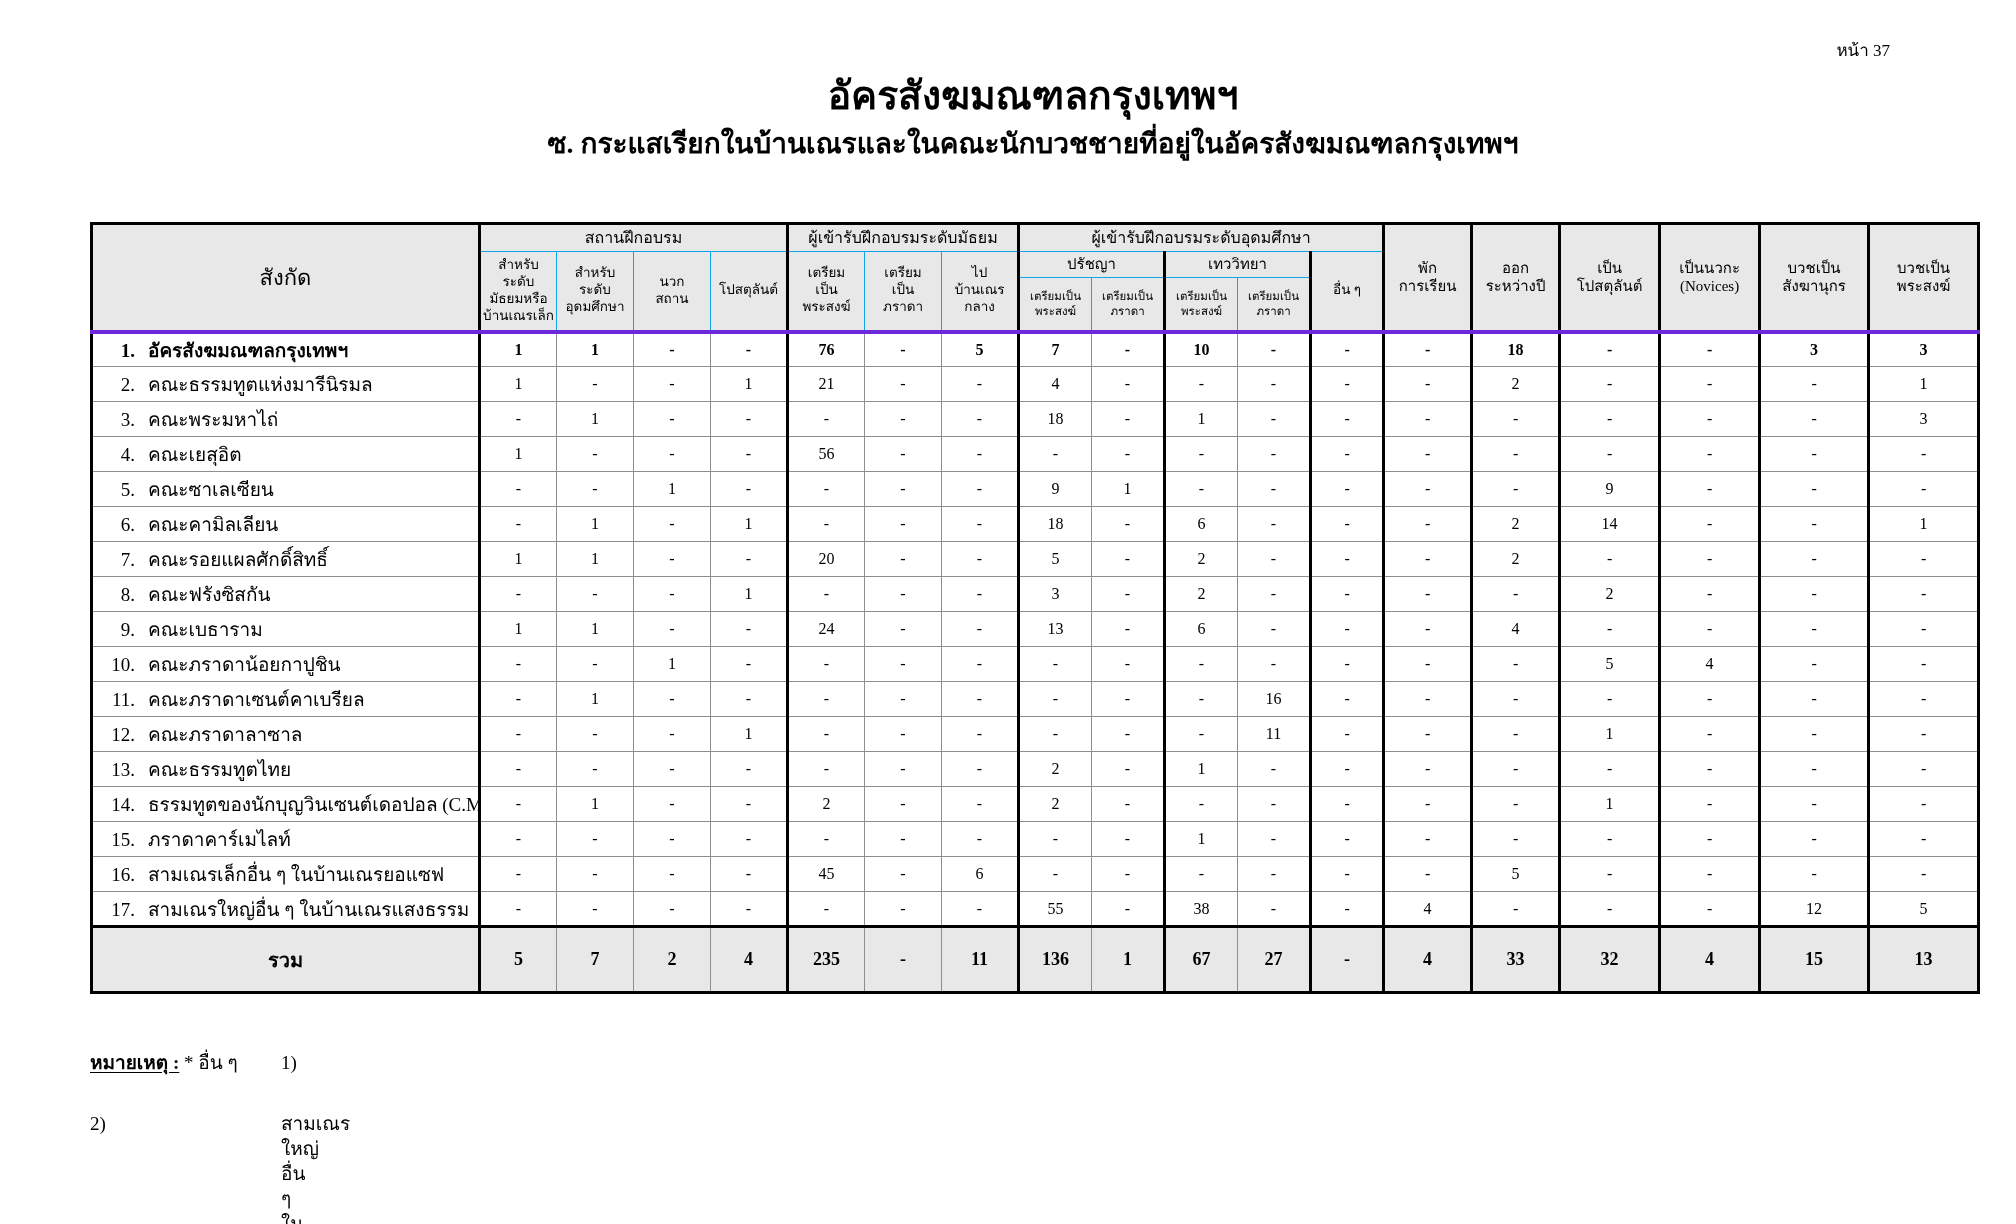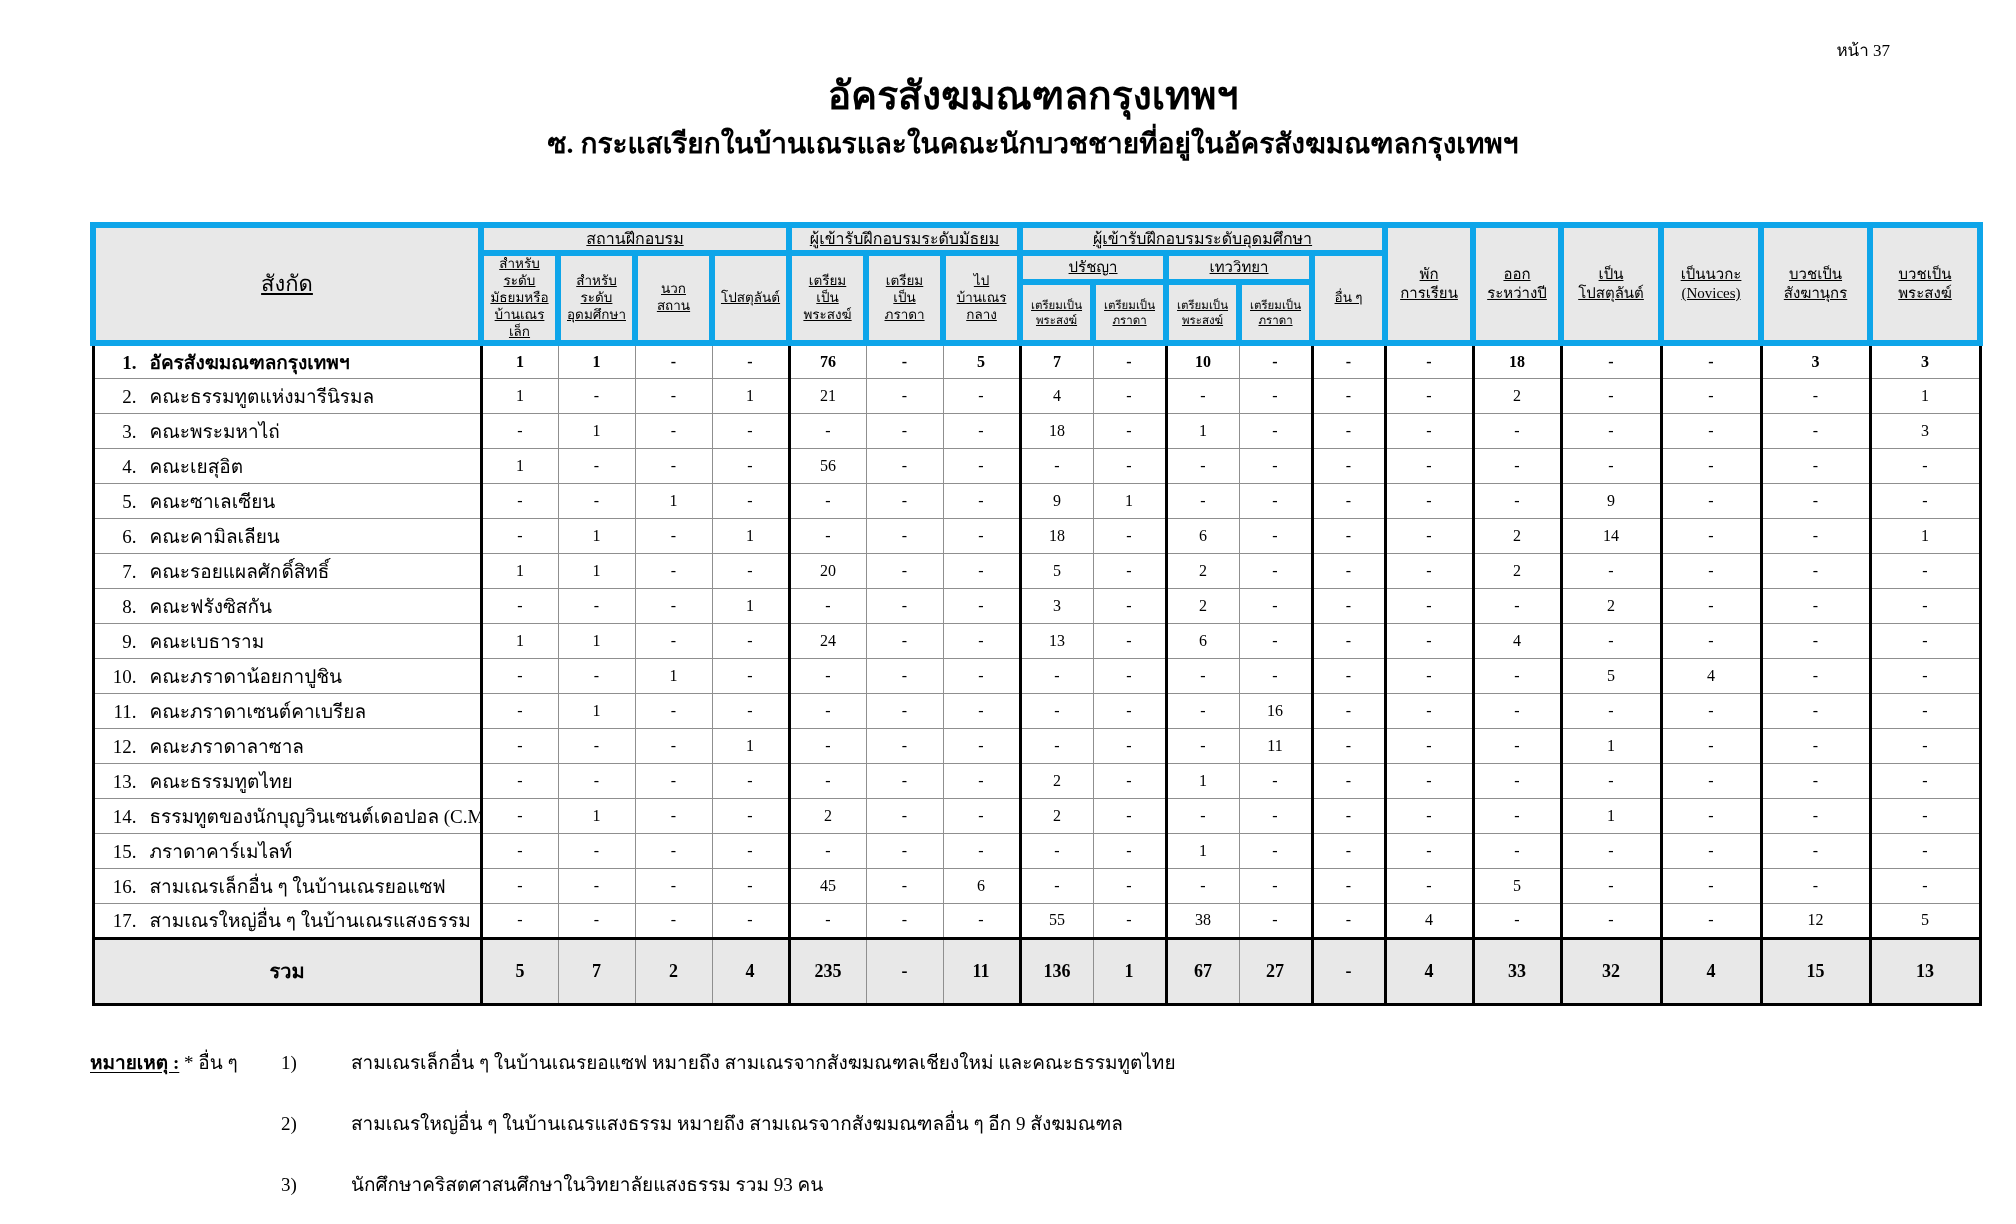--- a/index.html
+++ b/index.html
@@ -29,22 +29,22 @@
     border:3px solid #000;
   }
   .voc th, .voc td {
     border:1px solid #8f8f8f;
     padding:0 2px;
     vertical-align:middle;
     overflow:hidden;
   }
   .voc thead th {
     background:#e8e8e8; font-weight:normal;
-    border:6px solid #0ea5e9;
-    text-align:center; white-space:pre-line; line-height:1.25;text-decoration:underline;
+    border:1px solid #0ea5e9;
+    text-align:center; white-space:pre-line; line-height:1.25;
   }
   .voc .thickR { border-right:3px solid #000 !important; }
   thead tr.hr1 { height:28px; }
   thead tr.hr2 { height:26px; }
   thead tr.hr3 { height:54px; }
   .voc th.aff   { font-size:22px; }
   .voc th.grp   { font-size:16px; }
   .voc th.grp2  { font-size:15px; }
   .voc th.sub   { font-size:13.5px; }
   .voc th.subsub{ font-size:11.5px; }
@@ -538,21 +538,20 @@
           <td class="val thickR totval">15</td>
           <td class="val totval">13</td>
         </tr>
       </tbody>
   </table>
 
   <div class="footnotes">
     <div class="fn-grid">
       <span class="fn-label"><b><u>หมายเหตุ :</u></b> <span>* อื่น ๆ</span></span>
       <span class="fn-no">1)</span>
-      <span class="fn-text">สามเณรเล็กอื่น ๆ ในบ้านเณรยอแซฟ หมายถึง สามเณรจากสังฆมณฑลเชียงใหม่ และคณะธรรมทูตไทย</span>
 
       <span></span>
       <span class="fn-no">2)</span>
       <span class="fn-text">สามเณรใหญ่อื่น ๆ ในบ้านเณรแสงธรรม หมายถึง สามเณรจากสังฆมณฑลอื่น ๆ อีก 9 สังฆมณฑล</span>
 
       <span></span>
       <span class="fn-no">3)</span>
       <span class="fn-text">นักศึกษาคริสตศาสนศึกษาในวิทยาลัยแสงธรรม รวม 93 คน</span>
     </div>
   </div>

